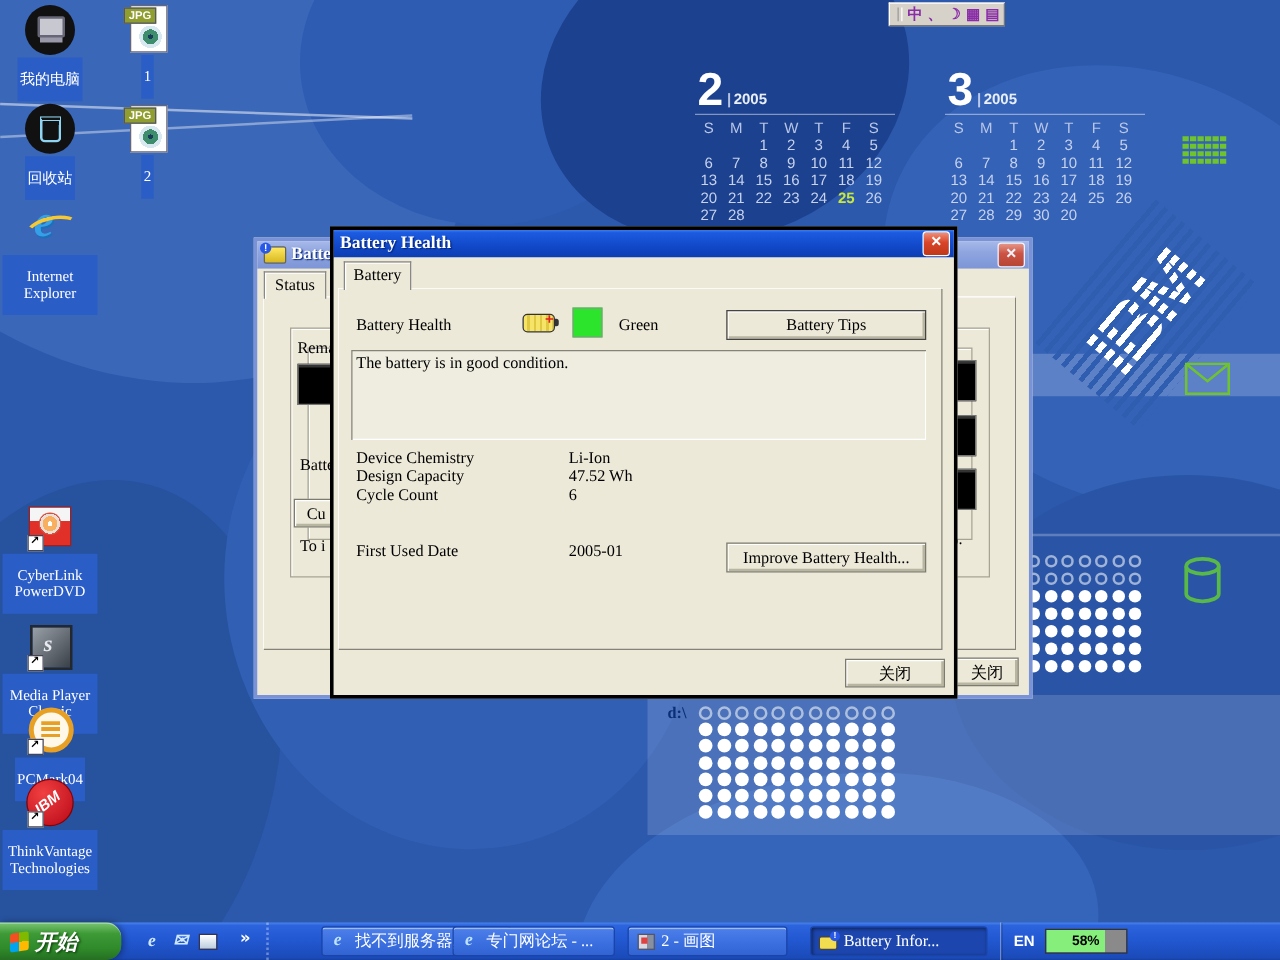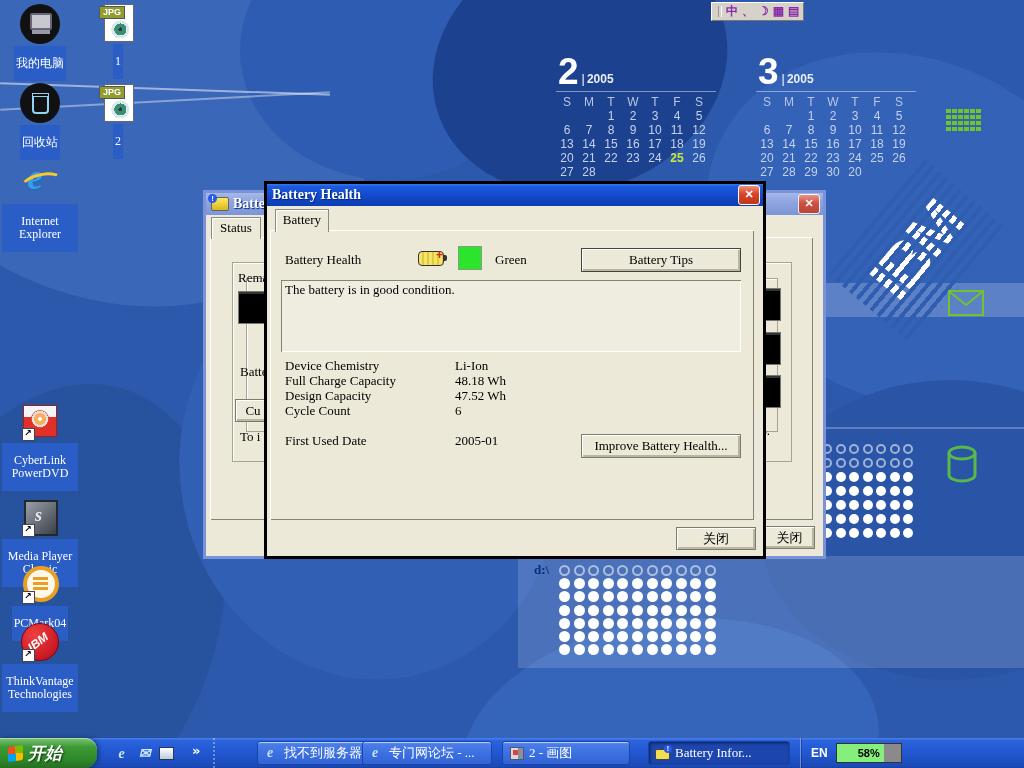--- a/index.html
+++ b/index.html
@@ -483,24 +483,20 @@
         <div class="cbtn" style="left:311px;top:18px;width:158px;height:22px;border-color:#444">Battery Tips</div>
         <div class="sunken" style="left:11px;top:50px;width:460px;height:72px">
           <span>The battery is in good condition.</span>
         </div>
         <div style="position:absolute;left:15px;top:128px;width:450px">
             <div class="irow">
               <div class="ilabel">Device Chemistry</div>
               <div class="ival">Li-Ion</div>
             </div>
             <div class="irow">
-              <div class="ilabel">Full Charge Capacity</div>
-              <div class="ival">48.18 Wh</div>
-            </div>
-            <div class="irow">
               <div class="ilabel">Design Capacity</div>
               <div class="ival">47.52 Wh</div>
             </div>
             <div class="irow">
               <div class="ilabel">Cycle Count</div>
               <div class="ival">6</div>
             </div>
           </div>
         <div style="position:absolute;left:15px;top:203px;width:450px" class="irow">
           <span class="ilabel">First Used Date</span>

